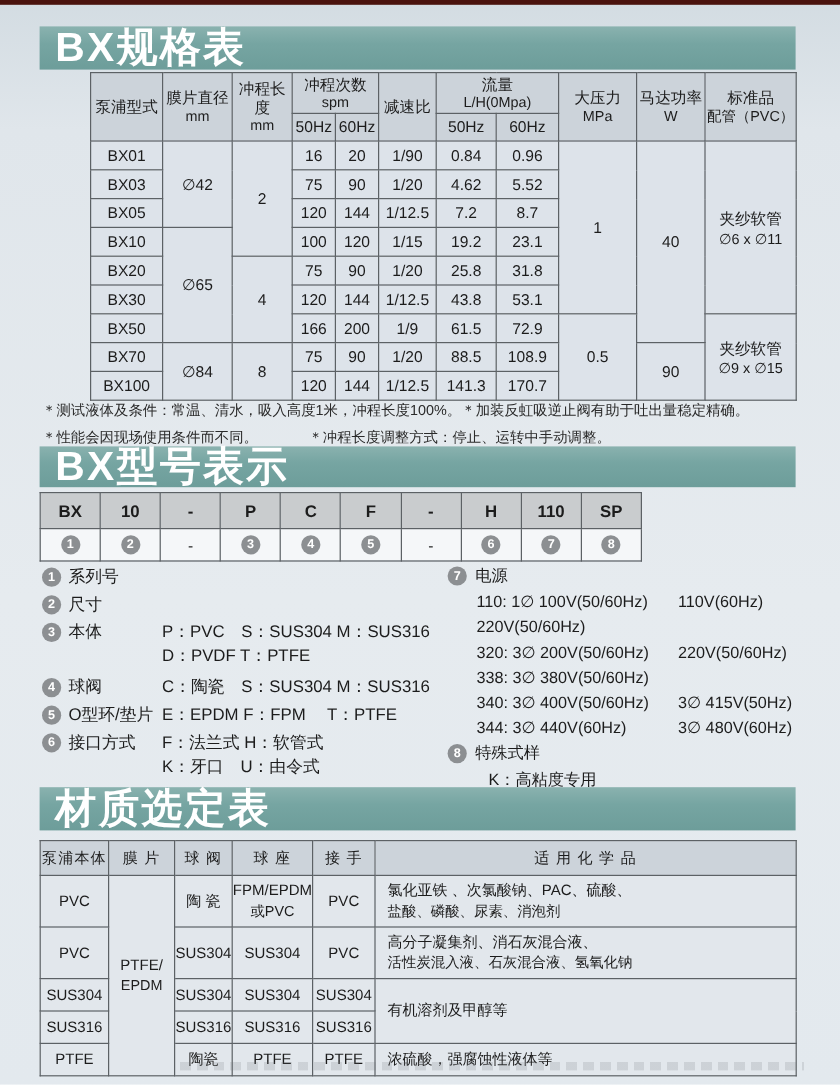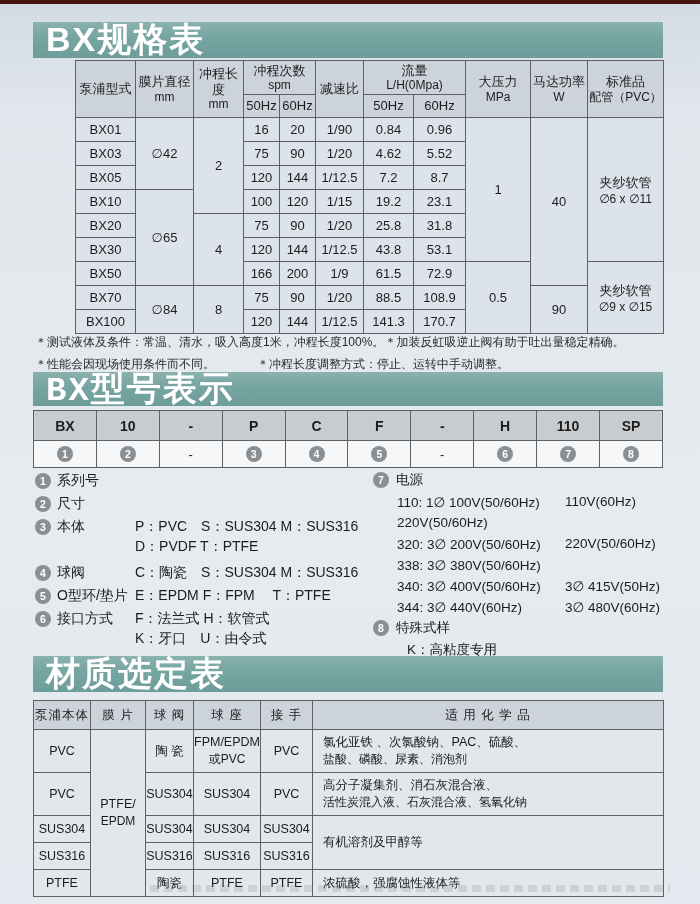--- a/index.html
+++ b/index.html
@@ -15,21 +15,21 @@
   td,th{border:1px solid #5c6165;text-align:center;vertical-align:middle;
         font-weight:normal;padding:0;overflow:hidden;}
   
   #spec{position:absolute;left:75px;top:60px;width:588px;background:#dde3ea;font-size:13px;}
   #spec th{background:#ccd3da;line-height:1.2;}
   #spec td{height:23px;background:#dde3ea;}
   #spec .h1 th{height:33px;}
   #spec .h2 th{height:22px;}
   .sub{display:block;font-size:12px;}
   
-  #mcode{position:absolute;left:33px;top:410px;width:630px;}
+  #mcode{position:absolute;left:33px;top:410px;width:502px;}
   #mcode .r1 td{height:29px;background:#c9ccce;font-weight:bold;font-size:14px;}
   #mcode .r2 td{height:26px;background:#f5f7f9;font-size:13px;}
   .cnum{display:inline-block;width:16px;height:16px;border-radius:50%;background:#8c8f92;
         color:#fff;font-size:10.5px;font-weight:bold;line-height:16px;text-align:center;vertical-align:middle;}
   
   .notes{position:absolute;left:35px;top:331px;width:640px;font-size:12px;color:#2a2a2a;line-height:22px;}
   .notes .gap1{}
   .notes .gap2{margin-left:42px;}
   
   .legend-left{position:absolute;left:35px;top:469px;width:335px;font-size:14px;}
@@ -177,21 +177,21 @@
       <td>170.7</td>
     </tr>
   </tbody>
     </table>
 
   <div class="notes">
     <div><span>＊测试液体及条件：常温、清水，吸入高度1米，冲程长度100%。</span><span class="gap1">＊加装反虹吸逆止阀有助于吐出量稳定精确。</span></div>
     <div><span>＊性能会因现场使用条件而不同。</span><span class="gap2">＊冲程长度调整方式：停止、运转中手动调整。</span></div>
   </div>
 
-  <div class="band" style="top:372px;height:34px;font-family:Liberation Mono, monospace;">
+  <div class="band" style="top:372px;height:34px;">
     <span class="t">BX型号表示</span>
   </div>
 
   <table id="mcode">
     <colgroup>
         <col>
         <col>
         <col>
         <col>
         <col>

